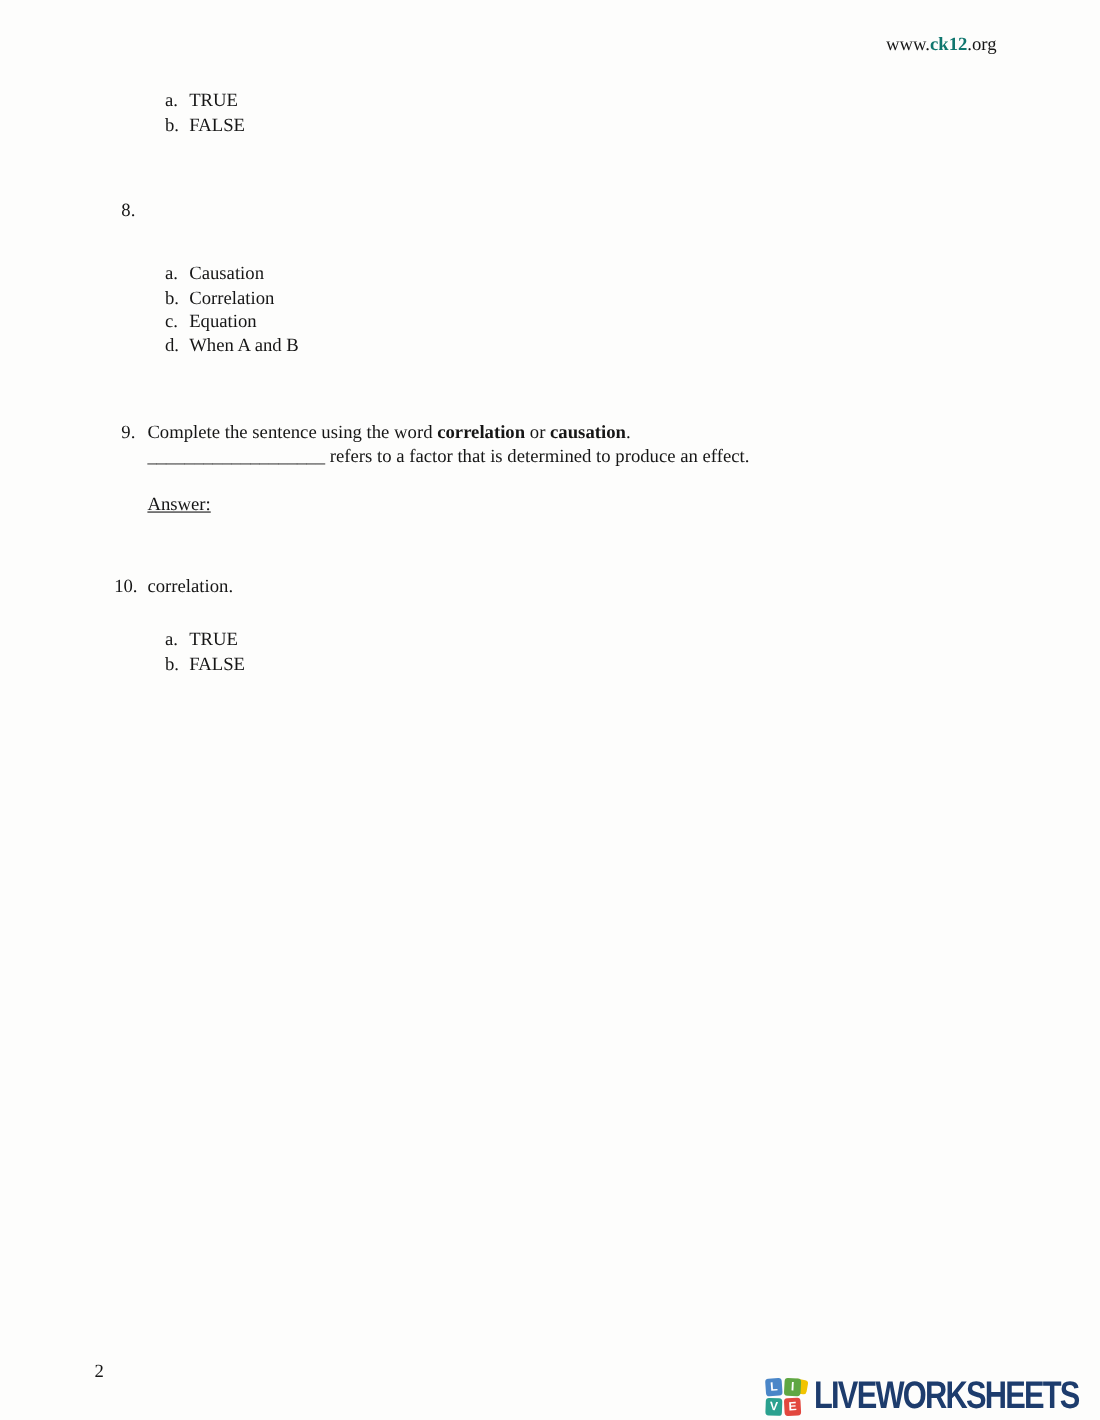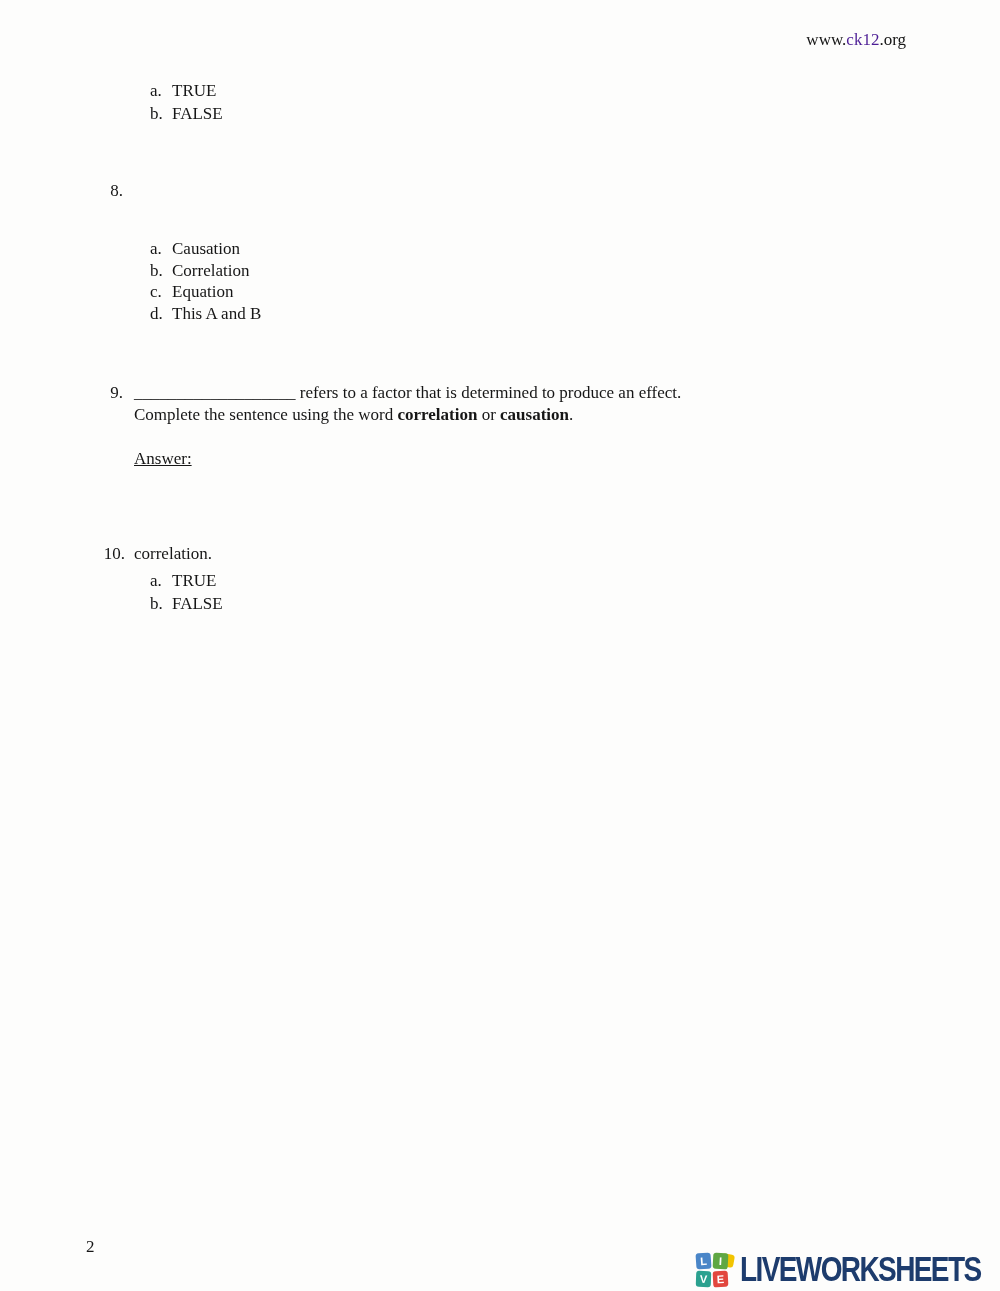--- a/index.html
+++ b/index.html
@@ -3,21 +3,21 @@
 <meta charset="utf-8">
 <style>
   html,body { margin:0; padding:0; background:#ffffff; }
   .page {
     position:relative; width:1000px; height:1291px;
     background:#fdfdfc; overflow:hidden;
     font-family:"Liberation Serif", serif; color:#161616; font-size:17px;
   }
   
   .header-url { position:absolute; top:30px; right:94px; font-size:17px; }
-  .brand { color:#4c1d95; }
+  .brand { color:#0f766e;font-weight:bold; }
   
   .qblock { position:absolute; left:95px; width:814px; line-height:22px; }
   .qnum { position:absolute; left:0; top:0; width:28px; text-align:right; }
   .qnum-wide { width:30px; }
   .qbody { margin-left:39px; }
   .justify { text-align:justify; text-align-last:justify; letter-spacing:-0.1px; }
   .bold { font-weight:bold; }
   .answer-label { margin-top:22px;text-decoration:underline; }
   
   .opts { position:absolute; left:150px; }
@@ -75,34 +75,34 @@
     <div class="opt-row">
       <span class="opt-label">b.</span>
       <span>Correlation</span>
     </div>
     <div class="opt-row">
       <span class="opt-label">c.</span>
       <span>Equation</span>
     </div>
     <div class="opt-row">
       <span class="opt-label">d.</span>
-      <span>This A and B</span>
+      <span>When A and B</span>
     </div>
   </div>
 
   <div class="qblock" style="top:382px;">
     <span class="qnum">9.</span>
     <div class="qbody">
+      <div><span>Complete the sentence using the word </span><span class="bold">correlation</span><span> or </span><span class="bold">causation</span><span>.</span></div>
       <div><span>___________________</span><span> refers to a factor that is determined to produce an effect.</span></div>
-      <div><span>Complete the sentence using the word </span><span class="bold">correlation</span><span> or </span><span class="bold">causation</span><span>.</span></div>
       <div class="answer-label">Answer:</div>
     </div>
   </div>
 
-  <div class="qblock" style="top:543px;">
+  <div class="qblock" style="top:522px;">
     <span class="qnum qnum-wide">10.</span>
     <div class="qbody">
       <div>correlation.</div>
     </div>
   </div>
 
   <div class="opts opts-loose" style="top:570px;">
     <div class="opt-row">
       <span class="opt-label">a.</span>
       <span>TRUE</span>

